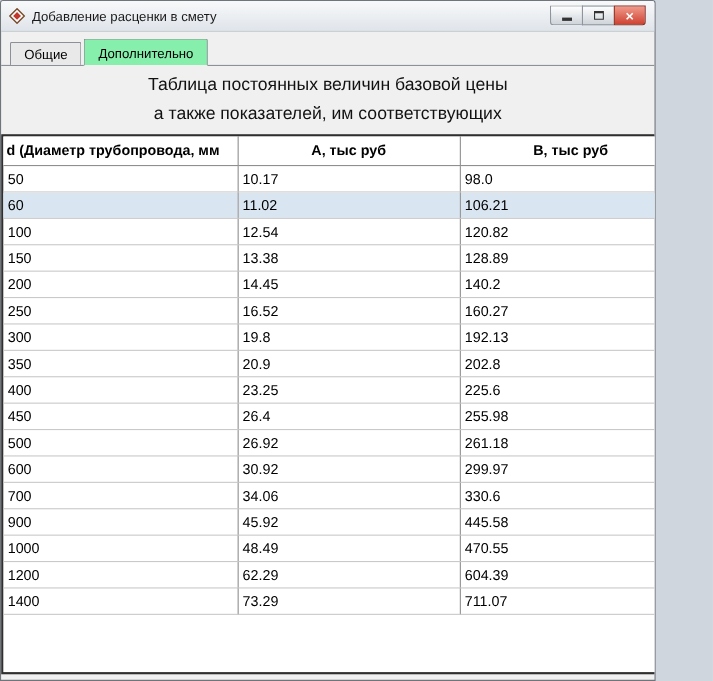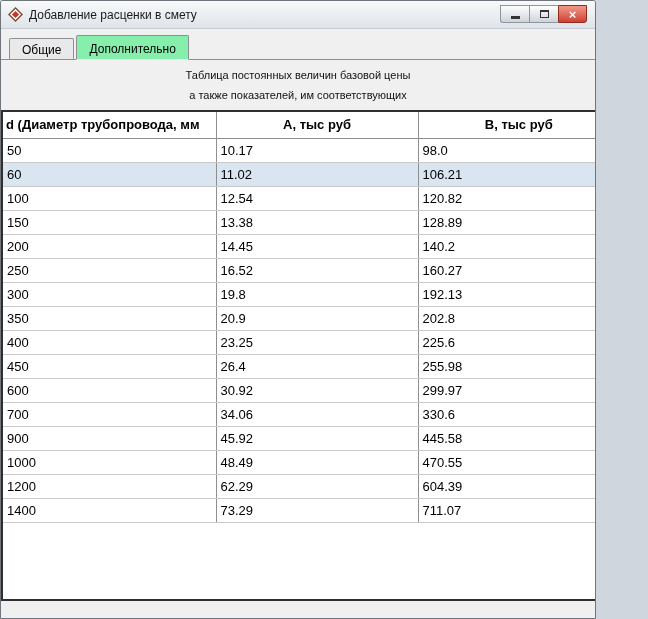--- a/index.html
+++ b/index.html
@@ -74,21 +74,21 @@
   .tab.active {
     background: #86efac;
     height: 25px;
     padding-top: 6px;
     margin-bottom: -1px;
     border-bottom: 1px solid #f0f0f0;
     z-index: 2;
   }
 
   
-  .descr { text-align: center; font-size: 11px; color: #111; }
+  .descr { text-align: center; font-size: 16px; color: #111; }
   .descr .line1 { margin-top: 9px; }
   .descr .line2 { margin-top: 8px; }
 
   
   .table-wrap {
     width: 620px;
     height: 491px;
     margin: 9px auto 0 auto;
     background: #ffffff;
     border: 2px solid #2f2f2f;
@@ -221,20 +221,25 @@
             <td>400</td>
             <td>23.25</td>
             <td>225.6</td>
           </tr>
           <tr>
             <td>450</td>
             <td>26.4</td>
             <td>255.98</td>
           </tr>
           <tr>
+            <td>500</td>
+            <td>26.92</td>
+            <td>261.18</td>
+          </tr>
+          <tr>
             <td>600</td>
             <td>30.92</td>
             <td>299.97</td>
           </tr>
           <tr>
             <td>700</td>
             <td>34.06</td>
             <td>330.6</td>
           </tr>
           <tr>

